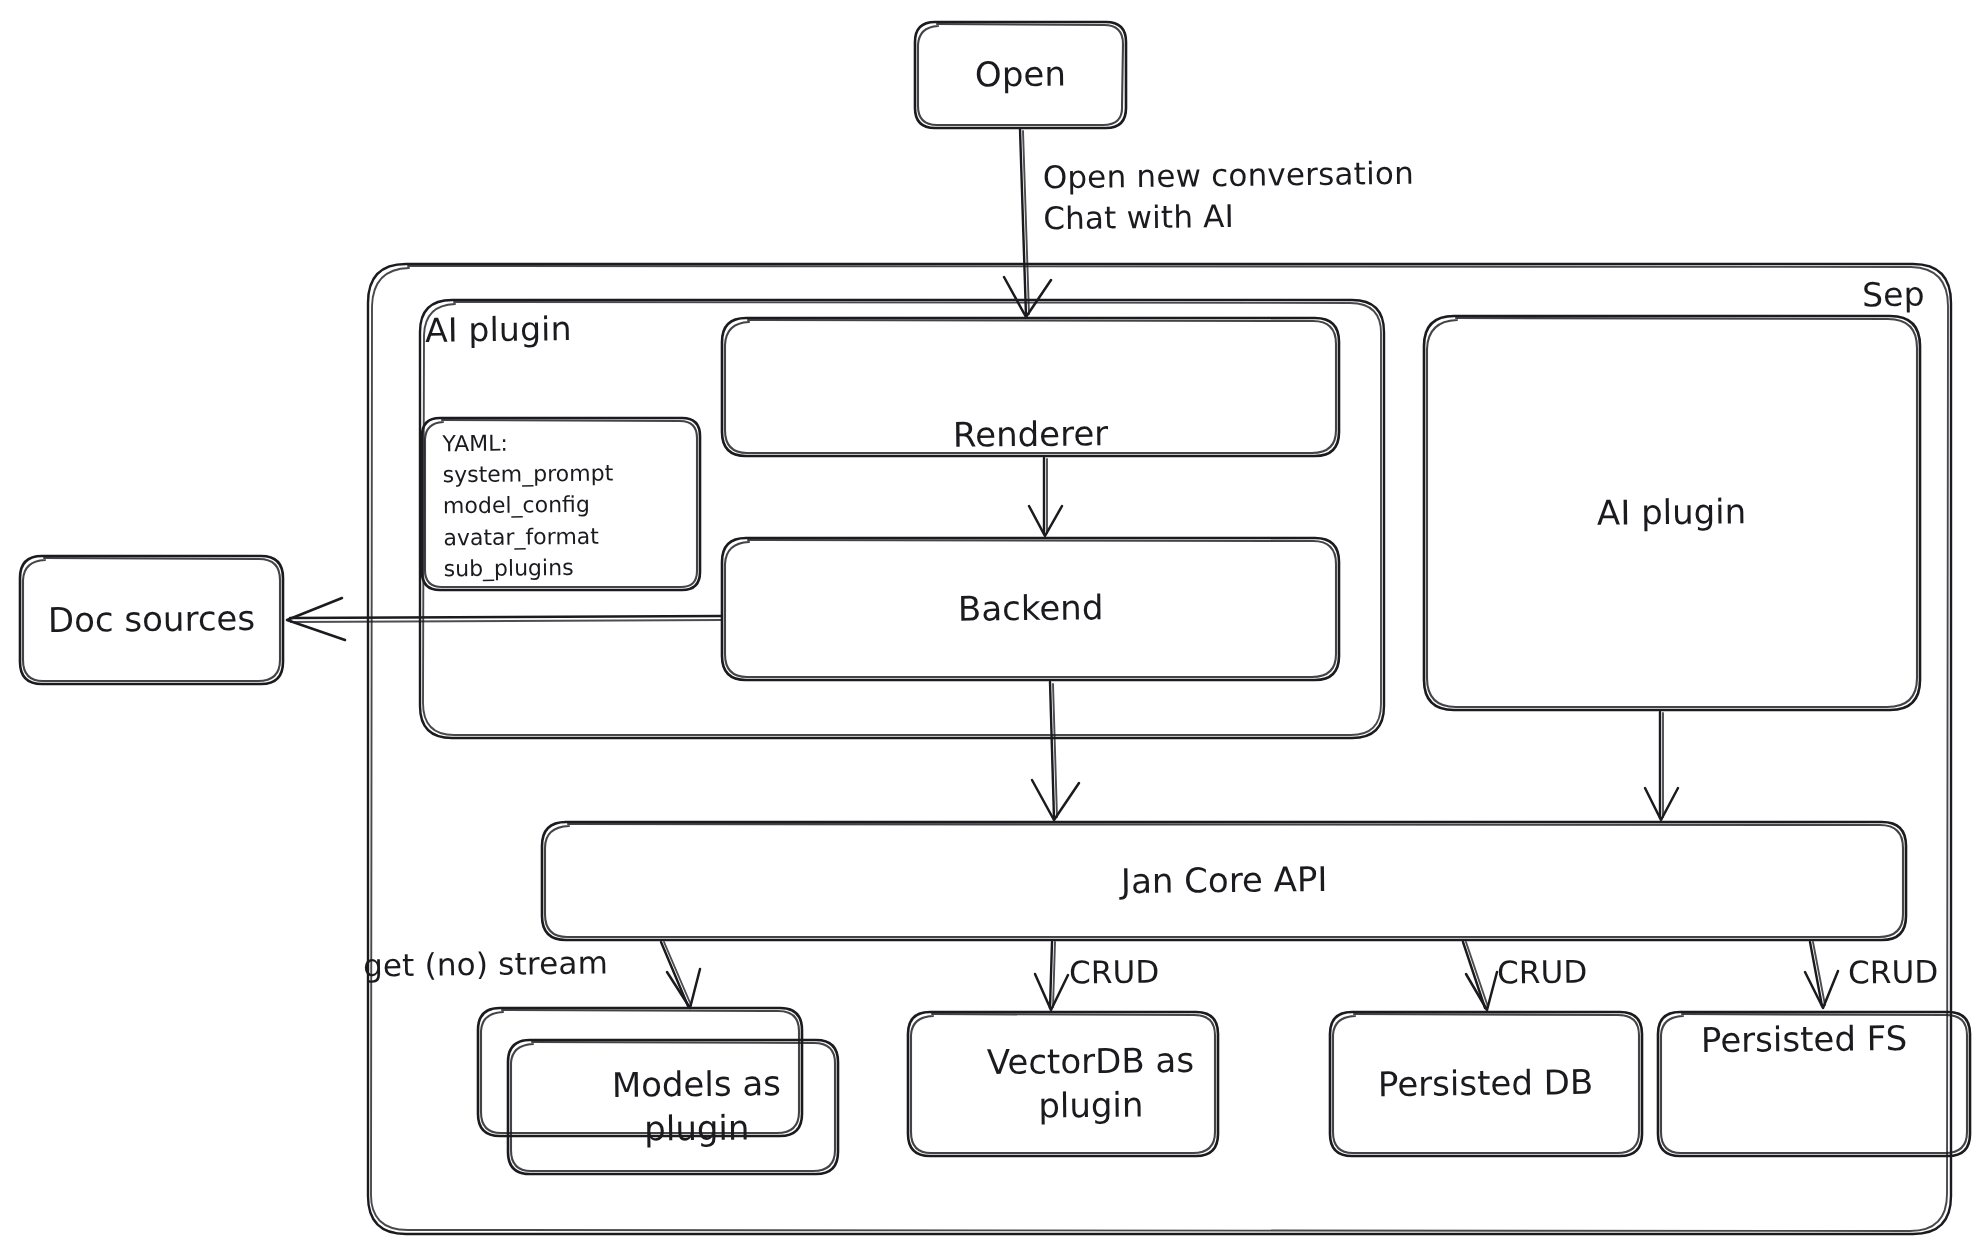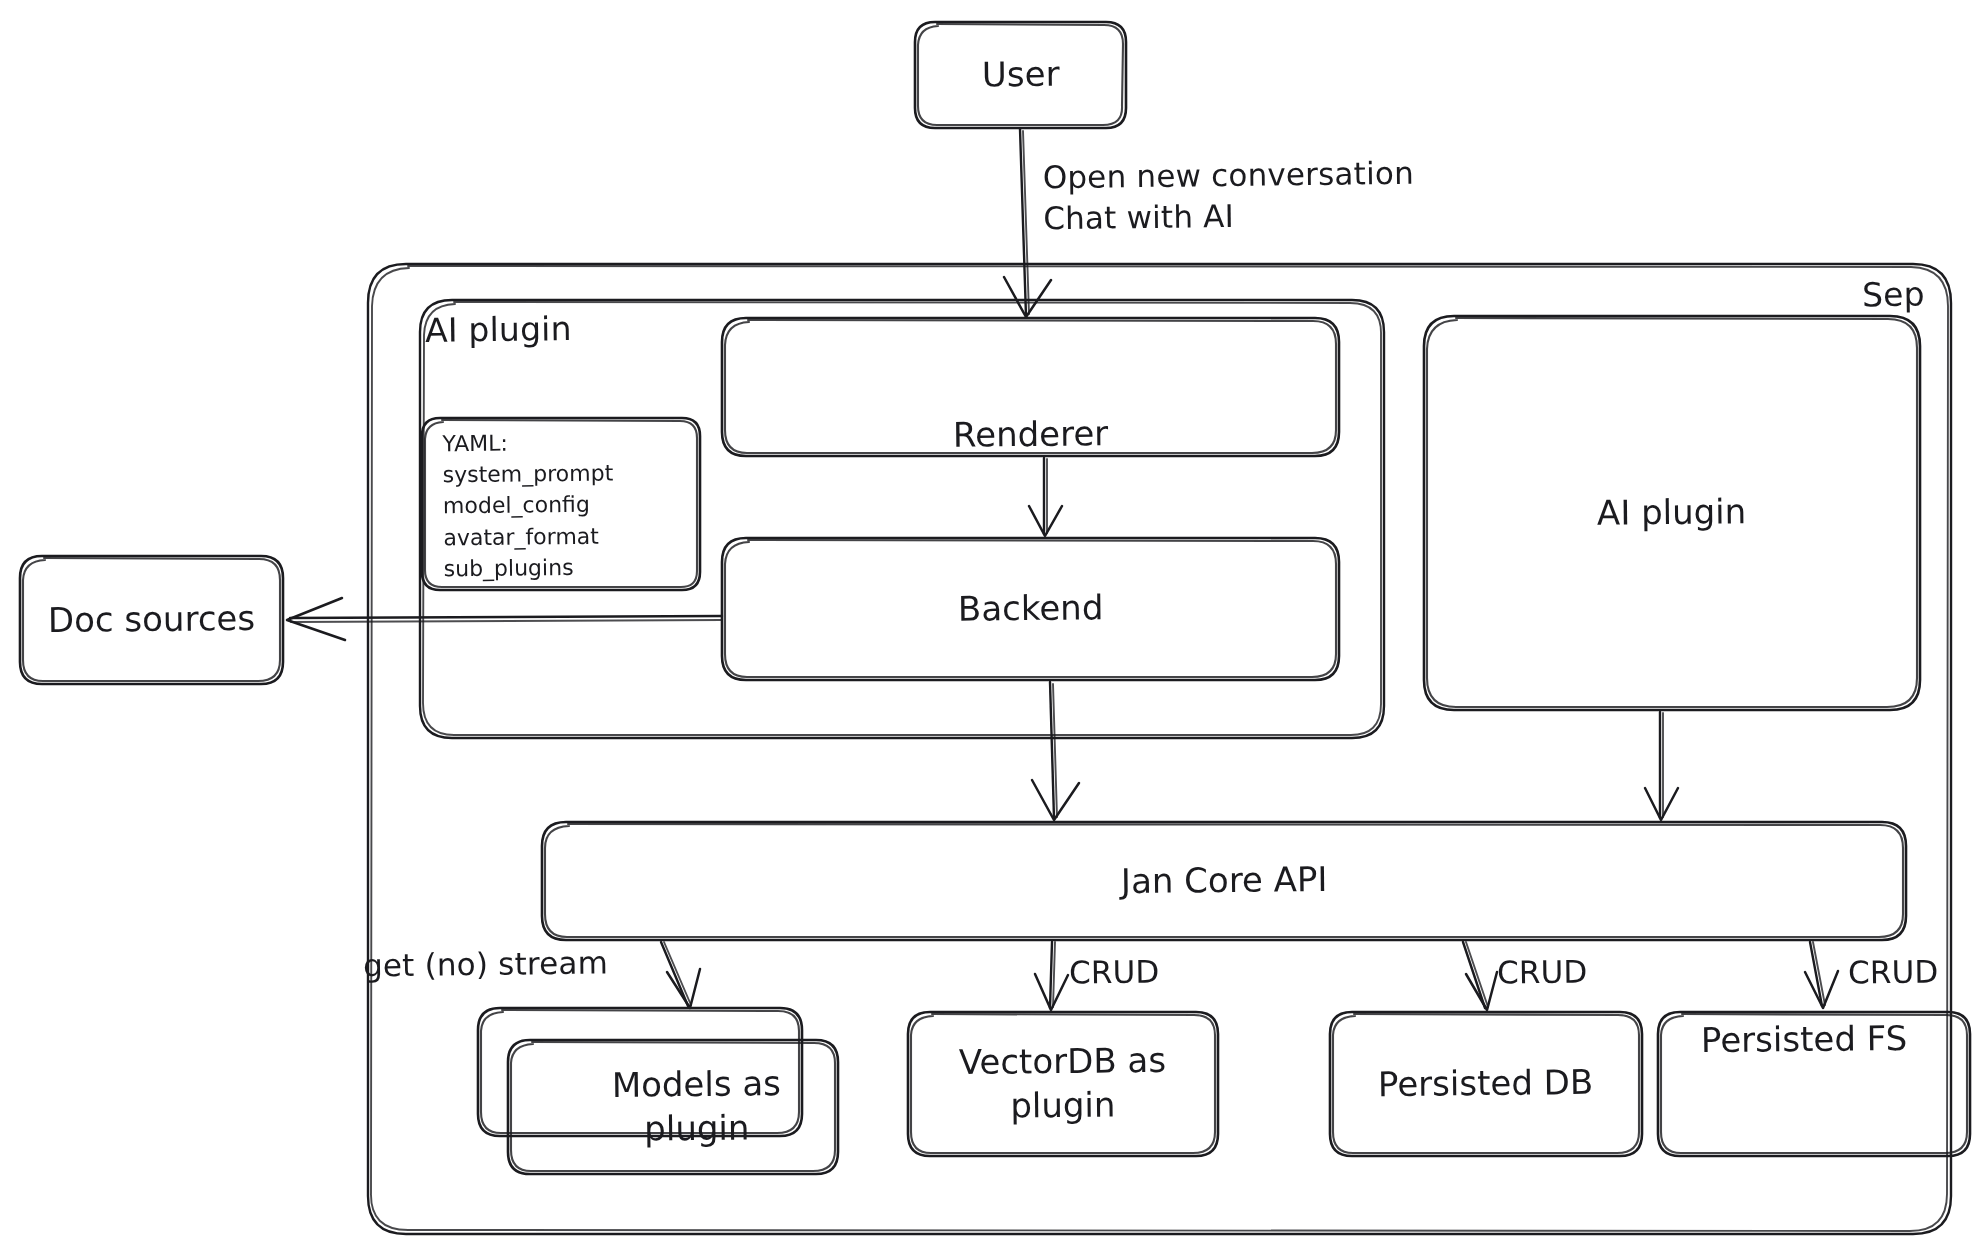--- a/index.html
+++ b/index.html
@@ -208,21 +208,21 @@
 
     <g>
       <path class="sketch-stroke arrow-stroke" d="M 1810 942 L 1822 1006"></path>
       <path class="sketch-stroke arrow-stroke-2" d="M 1813 942 L 1825 1005"></path>
       <path class="sketch-stroke arrow-head" d="M 1805 972 L 1823 1008 L 1838 971"></path>
     </g>
 
   </svg>
 
   <div class="node-wrap" style="left:915px; top:22px; width:211px; height:106px;">
-    <span>User</span>
+    <span>Open</span>
   </div>
 
   <div class="lbl group-title" style="left:1862px; top:275px;">Sep</div>
 
   <div class="lbl group-title" style="left:425px; top:310px;">AI plugin</div>
 
   <div class="yaml-box-text yaml-text" style="left:443px; top:427px; width:250px;">YAML:
 system_prompt
 model_config
 avatar_format
@@ -246,21 +246,21 @@
 
   <div class="node-wrap" style="left:542px; top:822px; width:1364px; height:118px;text-align:right;">
     <span>Jan Core API</span>
   </div>
 
   <div class="node-wrap" style="left:508px; top:1040px; width:378px; height:134px;">
     <span>Models as
 plugin</span>
   </div>
 
-  <div class="node-wrap" style="left:908px; top:1012px; width:310px; height:144px;">
+  <div class="node-wrap" style="left:908px; top:1012px; width:310px; height:144px;padding-left:28px;">
     <span>VectorDB as
 plugin</span>
   </div>
 
   <div class="node-wrap" style="left:1330px; top:1012px; width:312px; height:144px;">
     <span>Persisted DB</span>
   </div>
 
   <div class="node-wrap" style="left:1658px; top:968px; width:292px; height:144px;">
     <span>Persisted FS</span>

